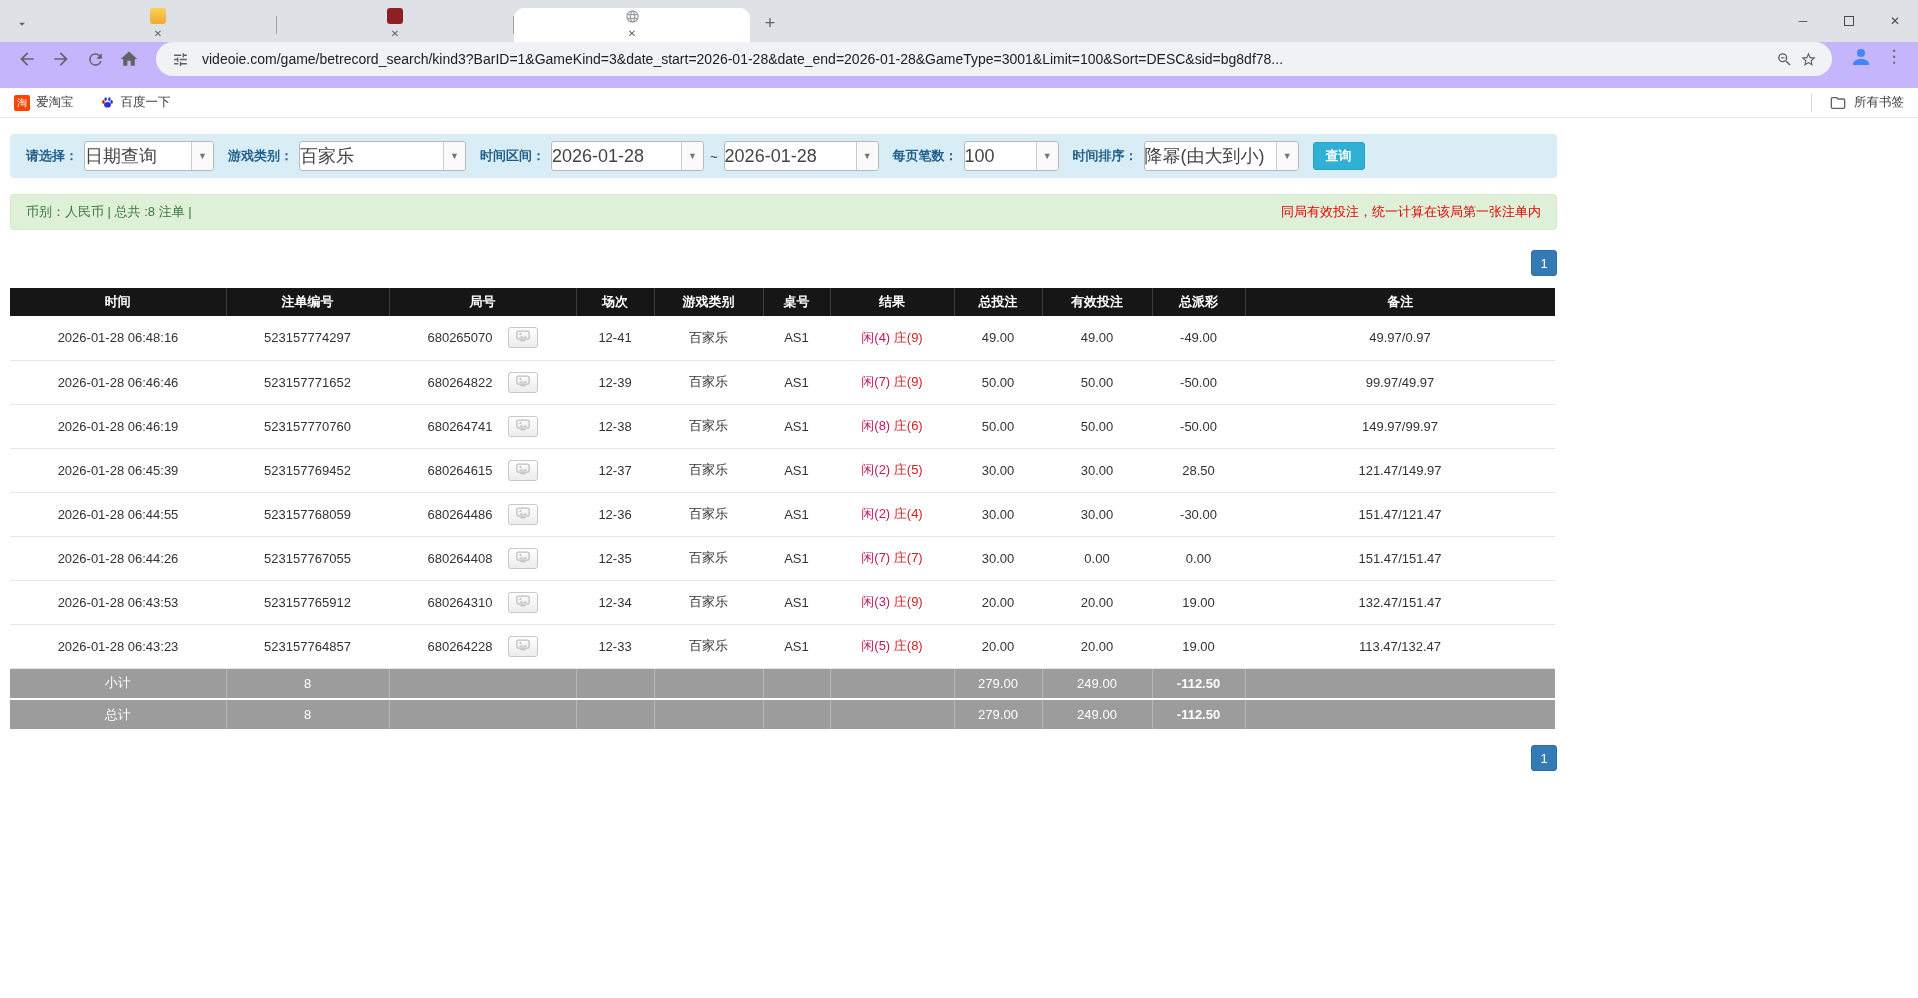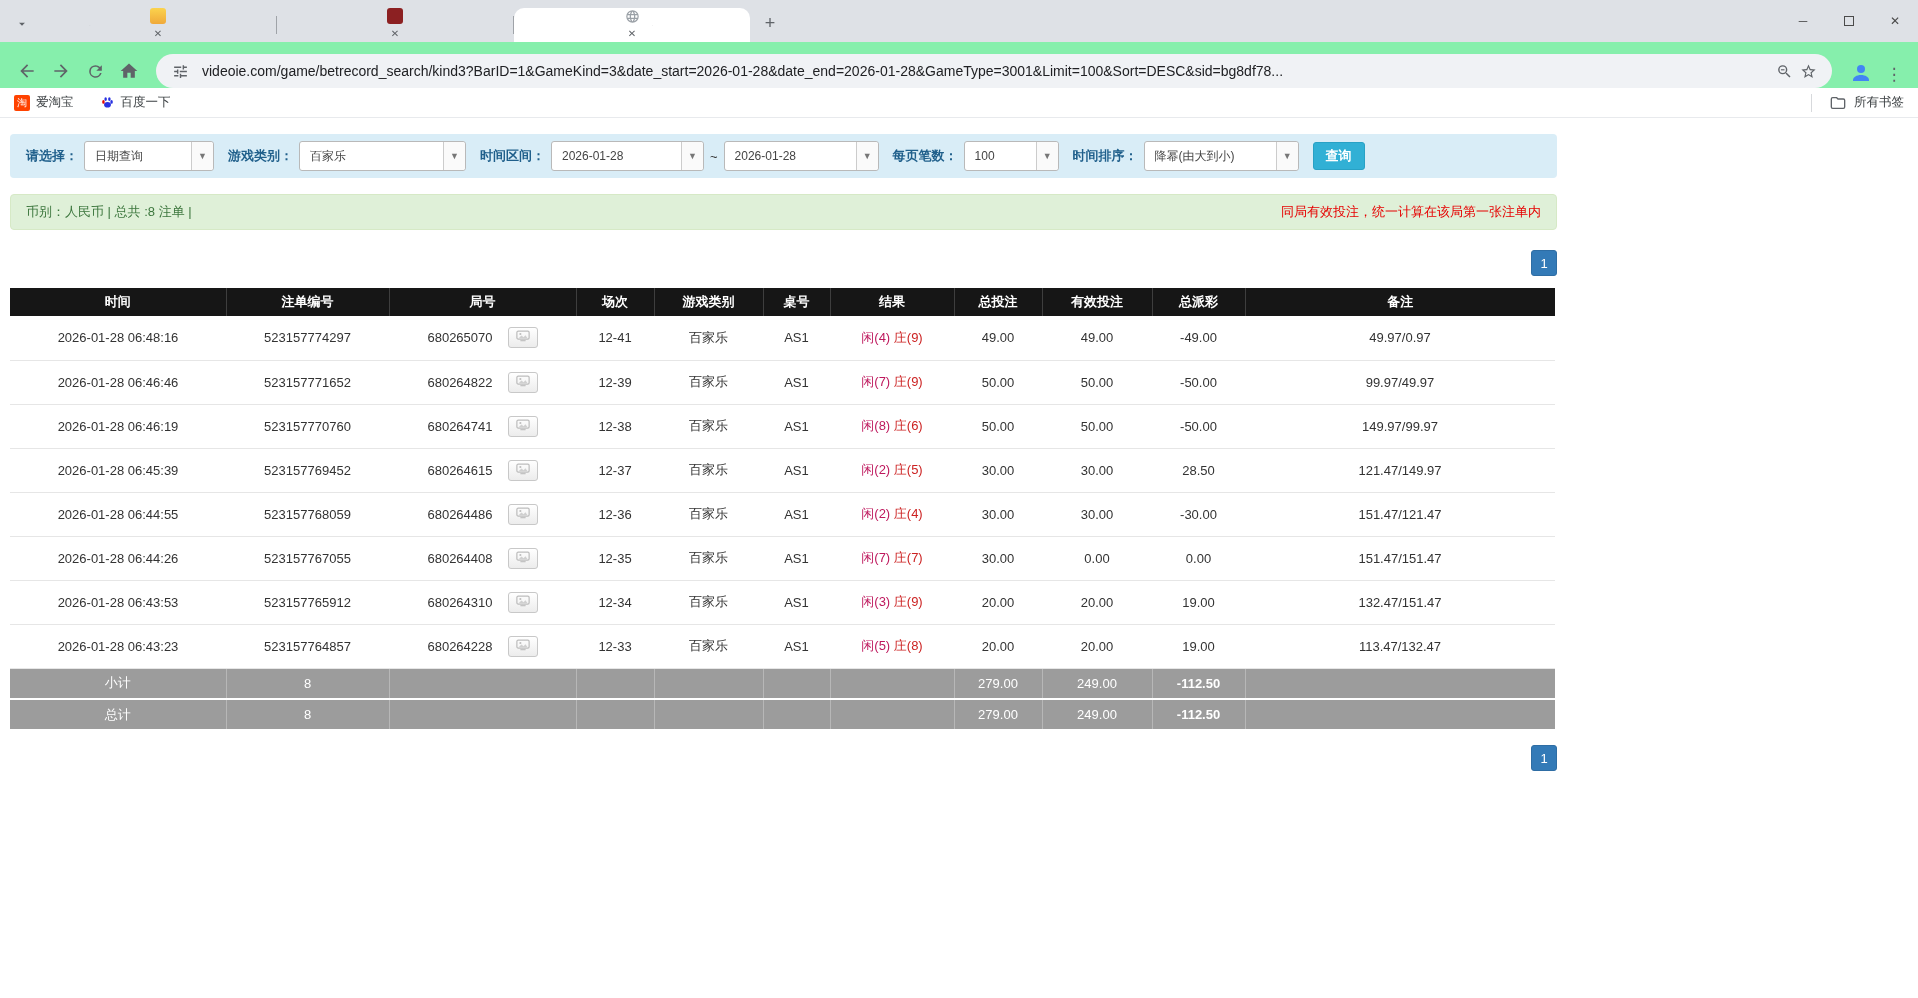--- a/index.html
+++ b/index.html
@@ -15,21 +15,21 @@
   .tab-close { width:16px; height:16px; font-size:10px; line-height:16px; text-align:center; border-radius:50%; color:#5f6368; cursor:pointer; flex:0 0 16px;}
   .tab-divider { width:1px; height:18px; background:#9fa3a8; margin-bottom:8px; }
   .favicon { width:16px; height:16px; flex:0 0 16px; display:flex; align-items:center; justify-content:center; }
   .fav-yellow { background:linear-gradient(#fbd34d,#f0a93a); border-radius:3px; }
   .fav-maroon { background:#8c2022; border-radius:3px; }
   .newtab { width:28px; height:28px; margin:0 0 5px 6px; display:flex; align-items:center; justify-content:center; font-size:18px; color:#5f6368; border-radius:50%; cursor:pointer; }
   .win-controls { position:absolute; right:0; top:0; height:42px; display:flex; }
   .win-btn { width:46px; height:42px; display:flex; align-items:center; justify-content:center; color:#4a4a4a; font-size:12px; cursor:pointer; }
   .maxbox { width:10px; height:10px; border:1.4px solid #4a4a4a; display:inline-block; }
 
-  .toolbar { height:46px; background:#86efac; display:flex; align-items:flex-end; padding:0 10px; }
+  .toolbar { height:46px; background:#c4b5fd; display:flex; align-items:flex-start; padding:0 10px; }
   .nav-btn { width:34px; height:34px; display:flex; align-items:center; justify-content:center; border-radius:50%; cursor:pointer; flex:0 0 34px; }
   .urlbar { flex:1; height:34px; background:#f0f2f5; border-radius:17px; display:flex; align-items:center; padding:0 12px; margin:0 10px; min-width:0; }
   .url-text { flex:1; font-size:14px; color:#202124; white-space:nowrap; overflow:hidden; text-overflow:ellipsis; margin:0 10px; }
   .url-icon { width:24px; height:24px; display:flex; align-items:center; justify-content:center; cursor:pointer; flex:0 0 24px; }
   .avatar { width:30px; height:30px; display:flex; align-items:center; justify-content:center; border-radius:50%; cursor:pointer; margin:0 4px; }
   .menu-dots { width:28px; height:28px; display:flex; align-items:center; justify-content:center; font-size:17px; color:#5f6368; cursor:pointer; }
 
   .bookmarksbar { height:30px; background:#fff; border-bottom:1px solid #e8eaed; display:flex; align-items:center; padding:0 14px; }
   .bm-item { display:flex; align-items:center; gap:6px; font-size:12.5px; color:#3c4043; margin-right:26px; cursor:pointer; }
   .bm-taobao { width:16px; height:16px; background:#ff4200; border-radius:2px; color:#fff; font-size:10px; display:flex; align-items:center; justify-content:center; }
@@ -38,21 +38,21 @@
 
   
   .pagewrap { padding:0 0 0 10px; }
   .page-title { font-size:20px; font-weight:500; color:#3a3a3a; margin:20px 0 0 2px; height:26px; }
 
   .filterbar { width:1547px; height:44px; margin-top:16px; background:#d9edf7; border-radius:4px;
     display:flex; align-items:center; padding:0 16px; }
   .flabel { font-size:13px; font-weight:bold; color:#1f5f8b; margin:0 6px 0 14px; white-space:nowrap; }
   .flabel:first-child { margin-left:0; }
   .combo { height:30px; background:#fff; border:1px solid #b9b9b9; border-radius:3px; display:flex; align-items:stretch; cursor:pointer; }
-  .combo-text { flex:1; display:flex; align-items:center; padding-left:10px; font-size:12px; color:#444; white-space:nowrap; overflow:hidden; }
+  .combo-text { flex:1; display:flex; align-items:center; font-size:18px; color:#444; white-space:nowrap; overflow:hidden; }
   .combo-arrow { width:22px; border-left:1px solid #ccc; display:flex; align-items:center; justify-content:center; font-size:9px; color:#777; background:#fafafa; border-radius:0 3px 3px 0; }
   .tilde { font-size:13px; color:#333; margin:0 6px; }
   .search-btn { margin-left:14px; height:28px; padding:0 12px; background:#31b0d5; border:1px solid #28a1c5; border-radius:3px;
     color:#fff; font-size:13px; font-weight:bold; cursor:pointer; }
 
   .infobar { width:1547px; height:36px; margin-top:16px; background:#dff0d8; border:1px solid #d6e9c6; border-radius:4px;
     display:flex; align-items:center; justify-content:space-between; padding:0 15px; }
   .info-left { font-size:13px; color:#3c763d; }
   .info-right { font-size:13px; color:#e60000; }
 

